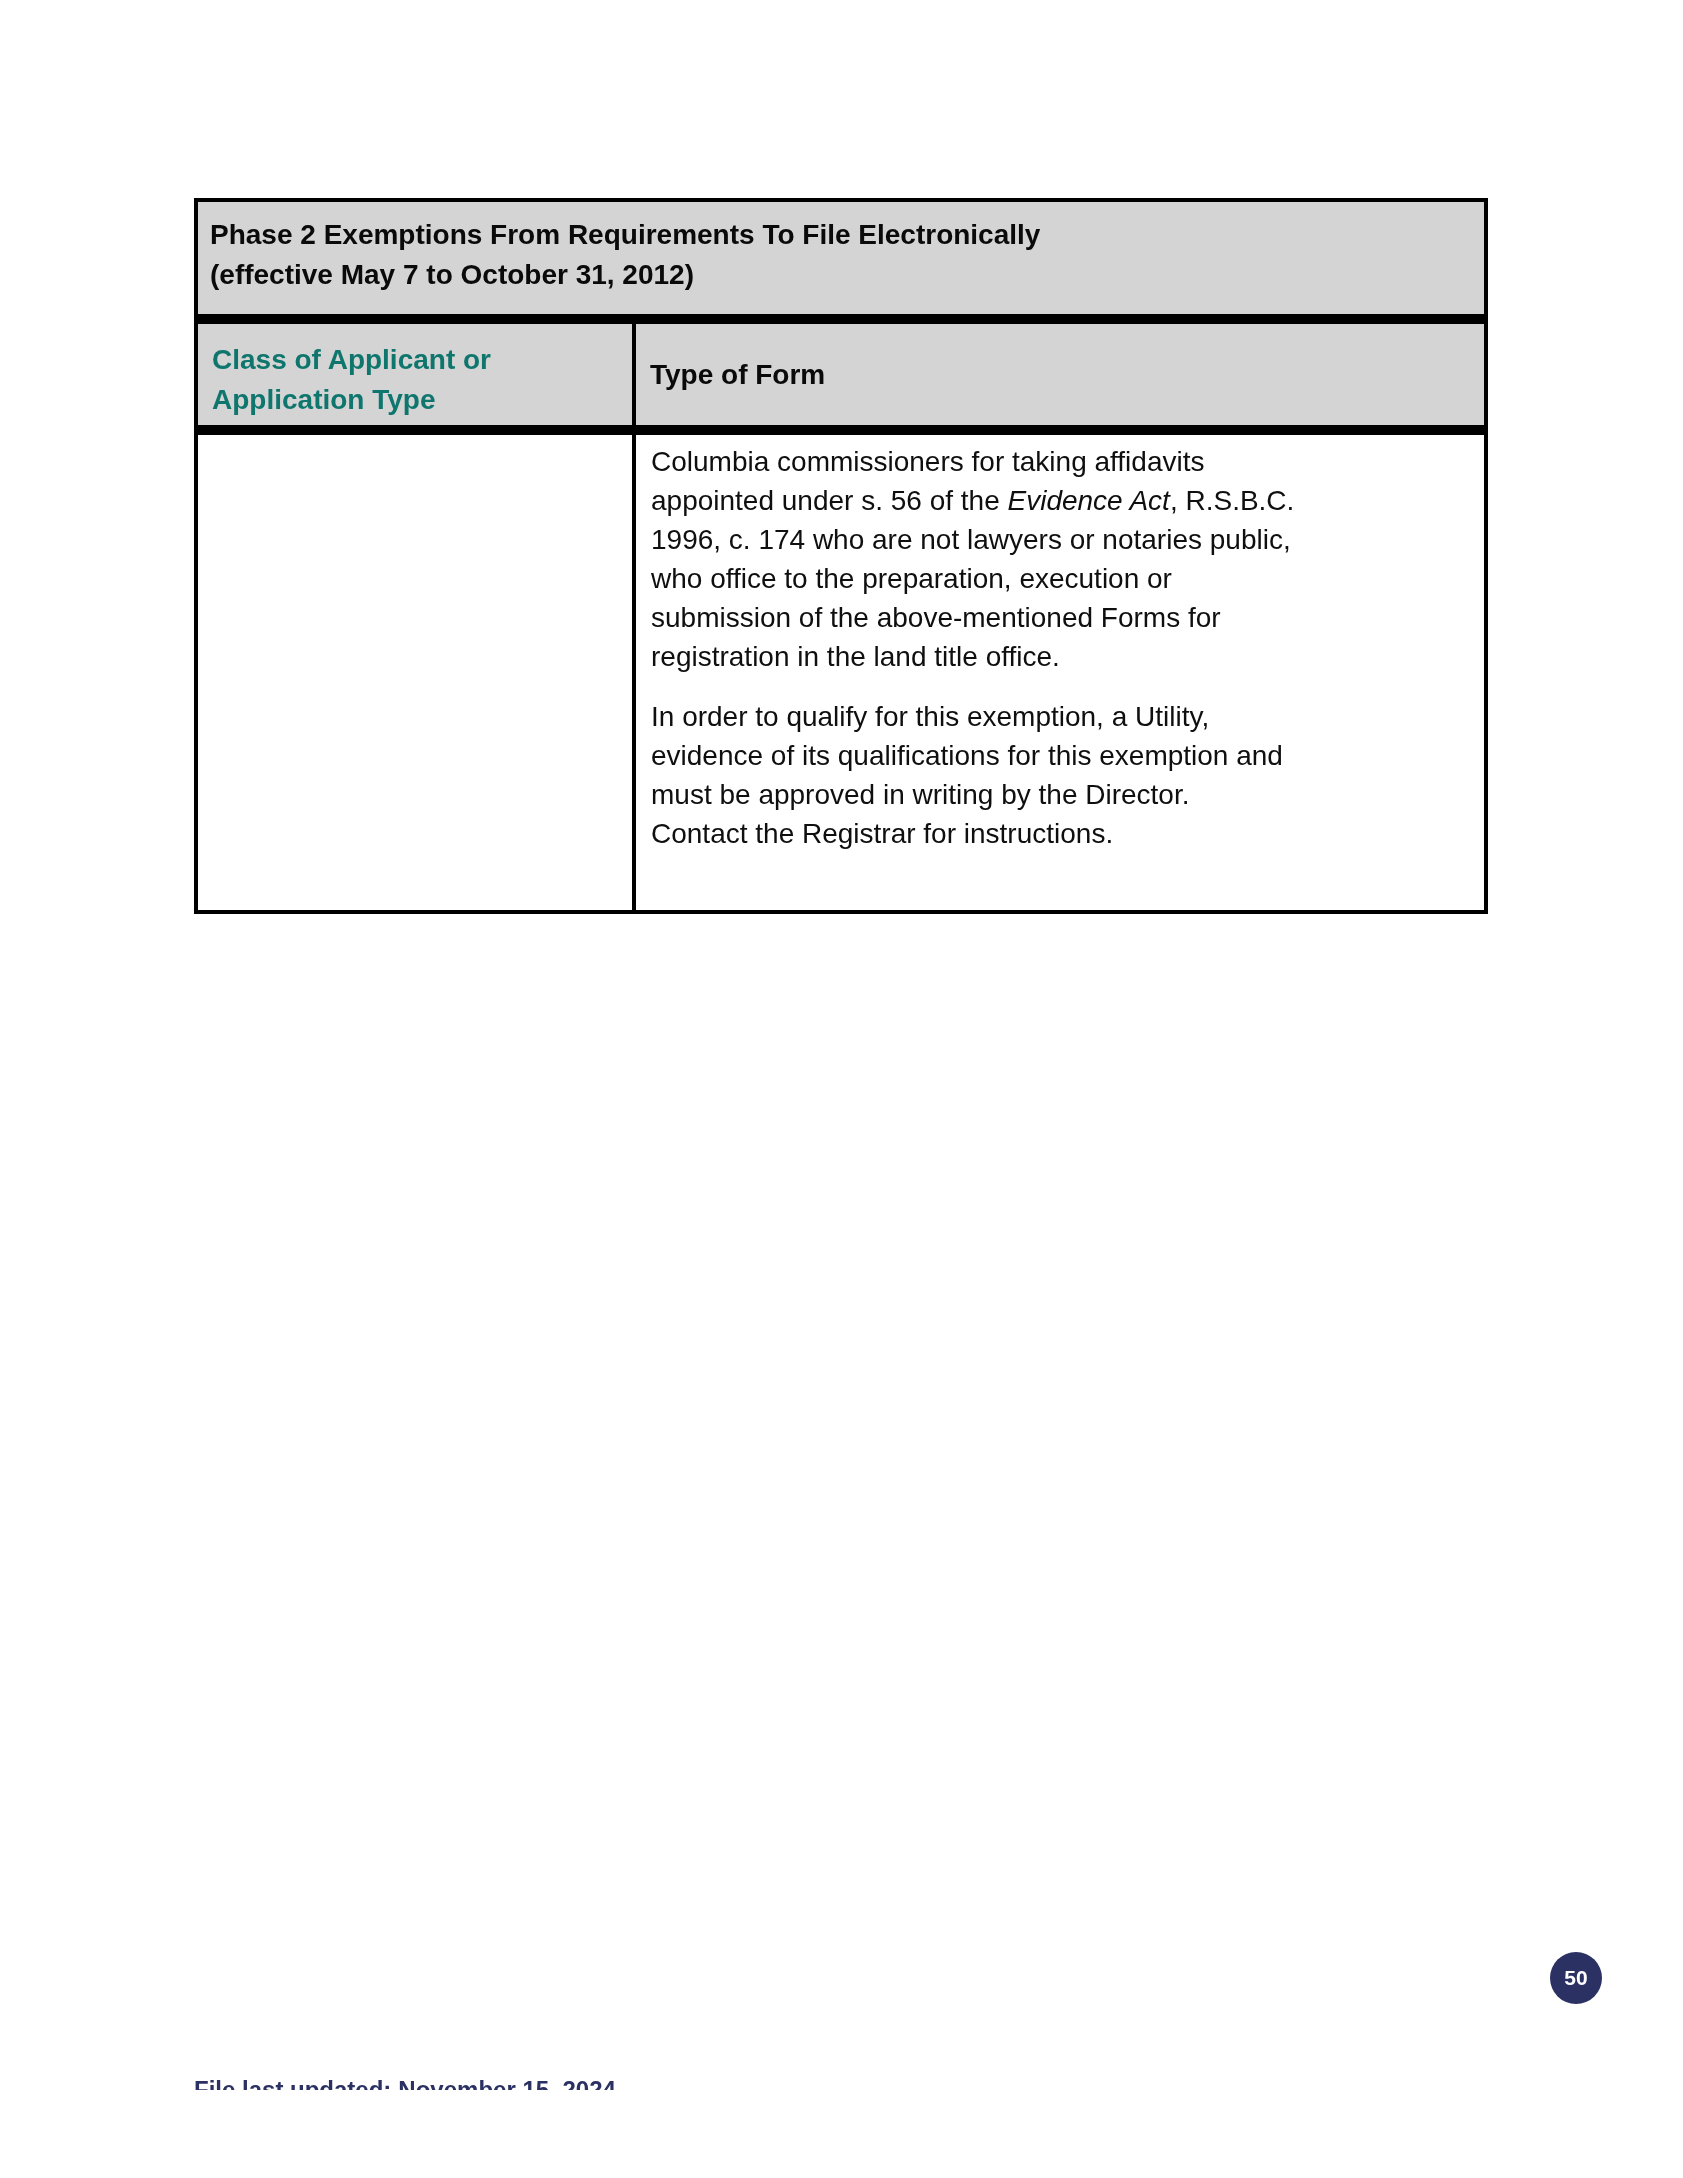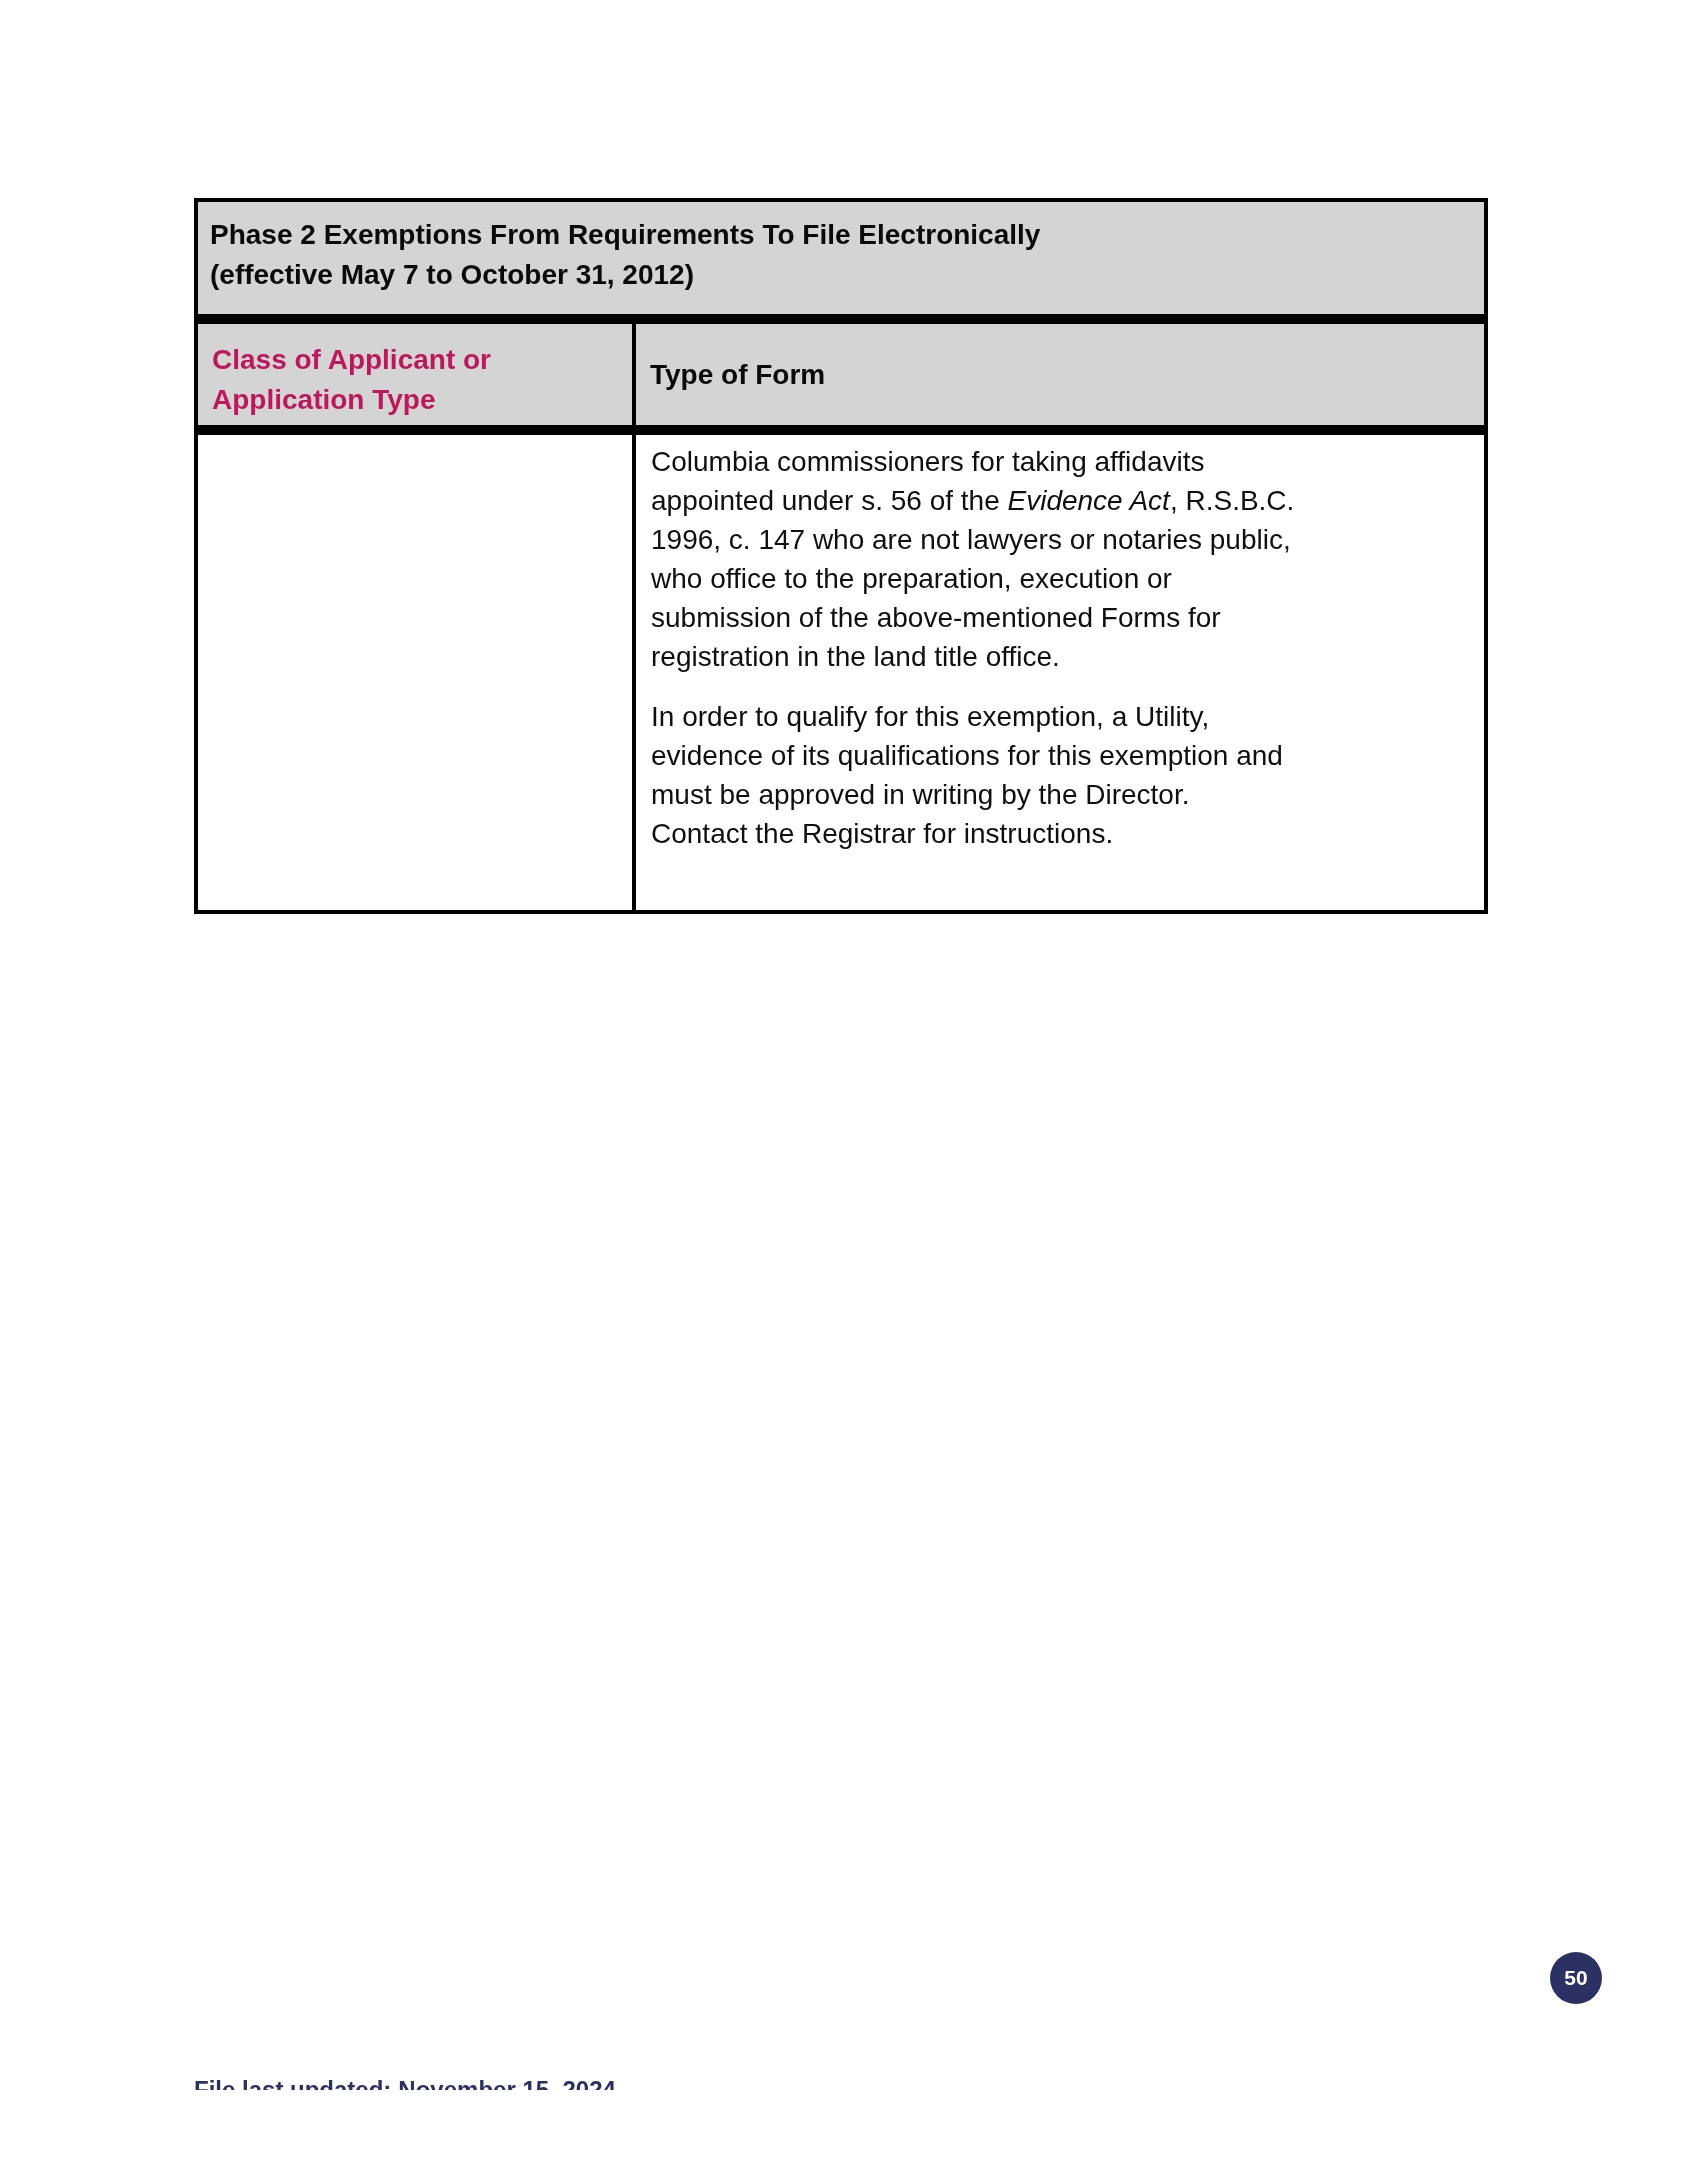--- a/index.html
+++ b/index.html
@@ -41,21 +41,21 @@
     flex:0 0 438px;
     box-sizing:border-box;
     border-right:4px solid #000000;
   }
   .cell-right{flex:1;box-sizing:border-box;}
   .header-row .cell-left{
     padding:16px 10px 0 14px;
     font-weight:bold;
     font-size:28px;
     line-height:40px;
-    color:#be185d;
+    color:#0f766e;
   }
   .header-row .cell-right{
     display:flex;
     align-items:center;
     padding-left:14px;
     font-weight:bold;
     font-size:28px;
     color:#0a0a0a;
   }
   .body-row .cell-right{
@@ -123,21 +123,21 @@
     </div>
 
     <div class="hsep"></div>
 
     <div class="row body-row">
       <div class="cell-left"></div>
       <div class="cell-right">
           <div class="para">
             <div class="line"><span>Columbia commissioners for taking affidavits</span></div>
             <div class="line"><span>appointed under s. 56 of the </span><span class="italic">Evidence Act</span><span>, R.S.B.C.</span></div>
-            <div class="line"><span>1996, c. 147 who are not lawyers or notaries public,</span></div>
+            <div class="line"><span>1996, c. 174 who are not lawyers or notaries public,</span></div>
             <div class="line"><span>who office to the preparation, execution or</span></div>
             <div class="line"><span>submission of the above-mentioned Forms for</span></div>
             <div class="line"><span>registration in the land title office.</span></div>
           </div>
           <div class="para">
             <div class="line"><span>In order to qualify for this exemption, a Utility,</span></div>
             <div class="line"><span>evidence of its qualifications for this exemption and</span></div>
             <div class="line"><span>must be approved in writing by the Director.</span></div>
             <div class="line"><span>Contact the Registrar for instructions.</span></div>
           </div>

